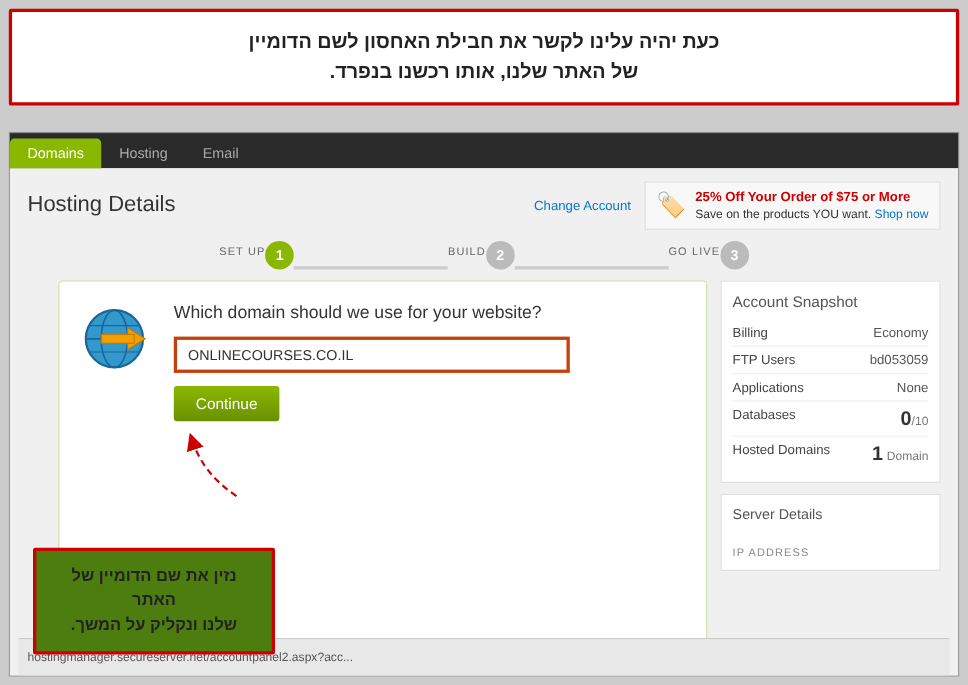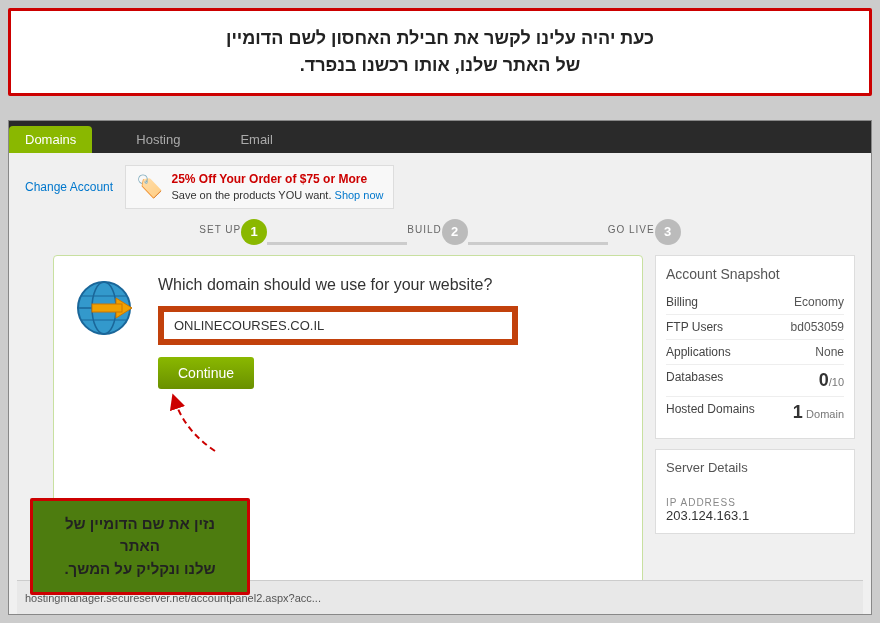--- a/index.html
+++ b/index.html
@@ -57,21 +57,20 @@
       border: 1px solid #888;
     }
 
     
     .nav-bar {
       background: #2a2a2a;
       padding: 0;
       display: flex;
       align-items: flex-end;
       height: 32px;
-      gap: 28px;
     }
     .nav-tab {
       padding: 6px 16px;
       font-size: 13px;
       cursor: pointer;
       color: #ccc;
       border-top-left-radius: 4px;
       border-top-right-radius: 4px;
     }
     .nav-tab.active-green {
@@ -200,21 +199,21 @@
     .setup-question {
       font-size: 16px;
       color: #333;
       margin-bottom: 12px;
       font-weight: normal;
     }
     .domain-input {
       width: 100%;
       max-width: 360px;
       padding: 6px 10px;
-      border: 6px solid #c2410c;
+      border: 3px solid #c2410c;
       font-size: 13px;
       color: #333;
       margin-bottom: 12px;
       background: white;
     }
     .continue-btn {
       background: linear-gradient(to bottom, #8ab800, #6a9000);
       color: white;
       border: none;
       padding: 8px 20px;
@@ -310,20 +309,21 @@
       <span>Hosting</span>
     </div>
     <div class="nav-tab" style="color:#aaa;">
       <span>Email</span>
     </div>
   </div>
 
   <div class="page-content">
 
     <div class="header-row">
+      <div class="page-title">Hosting Details</div>
       <div class="header-right">
         <a class="change-account-link">Change Account</a>
         <div class="promo-box">
           <span class="promo-icon">🏷️</span>
           <div class="promo-text">
             <strong>25% Off Your Order of $75 or More</strong><br>
             <span>Save on the products YOU want.</span>
             <a class="promo-link">Shop now</a>
           </div>
         </div>
@@ -397,21 +397,20 @@
             <span>Hosted Domains</span>
             <span>
               <span class="snapshot-val-large">1</span> <span class="snapshot-val-sub">Domain</span>
             </span>
           </div>
         </div>
 
         <div class="server-box">
           <div class="server-title">Server Details</div>
           <div class="server-label">IP ADDRESS</div>
-          <div class="server-value">203.124.163.1</div>
         </div>
 
       </div>
 
     </div>
 
   </div>
 
   <div class="status-bar">
     <span>hostingmanager.secureserver.net/accountpanel2.aspx?acc...</span>

